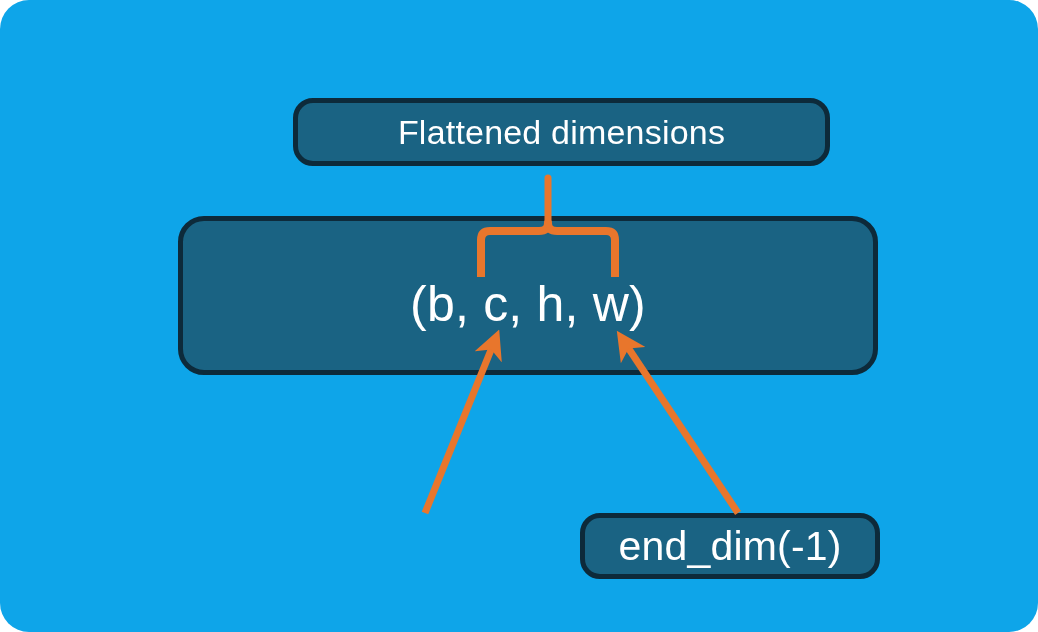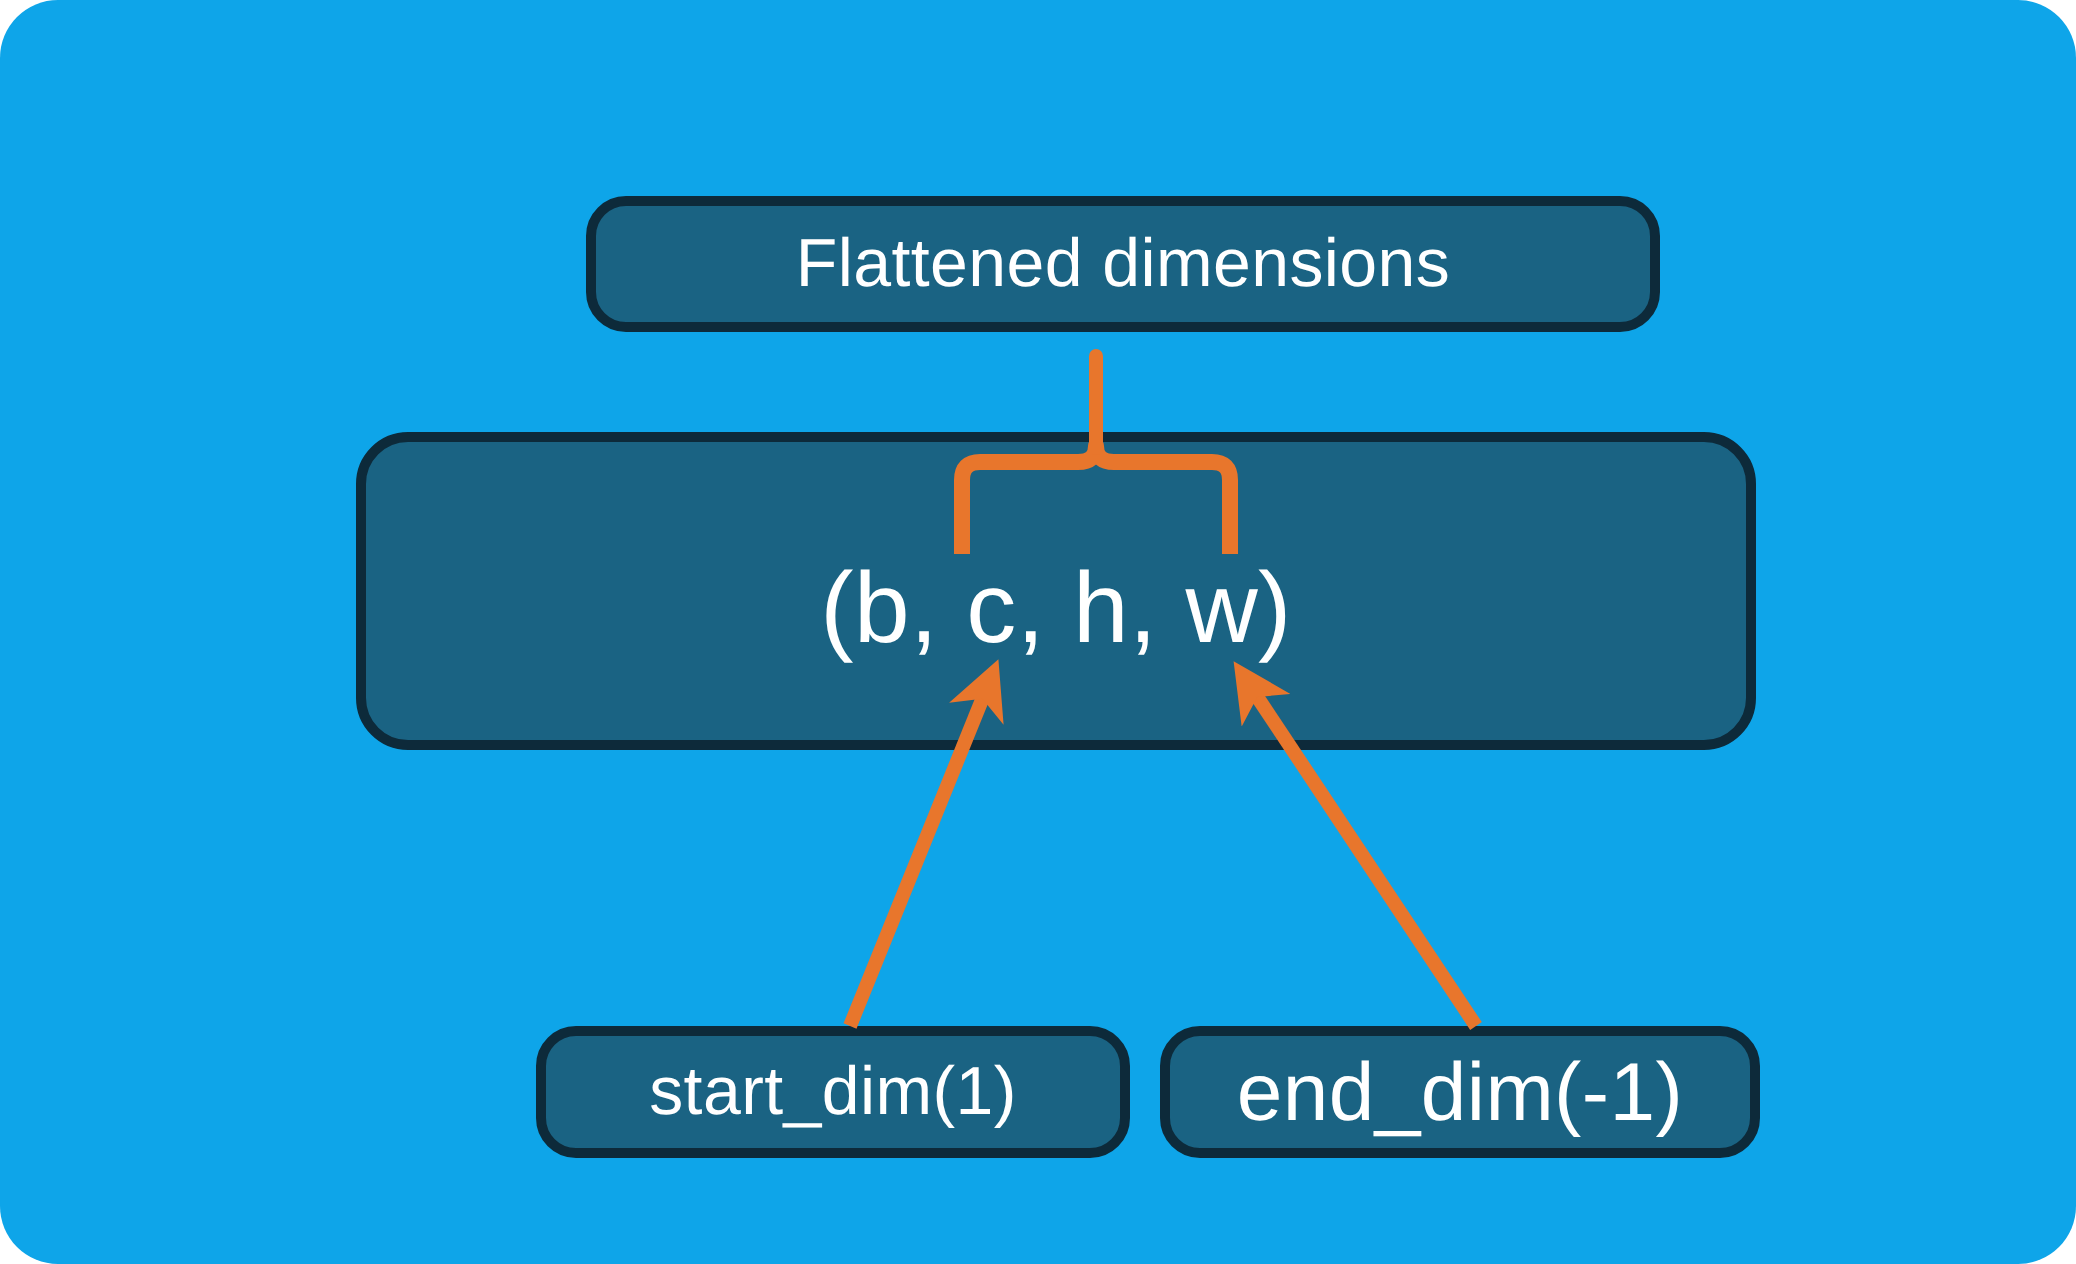--- a/index.html
+++ b/index.html
@@ -82,23 +82,20 @@
 <div id="canvas">
 
   <div class="node" id="node-flattened">
     <span>Flattened dimensions</span>
   </div>
 
   <div class="node" id="node-shape">
     <span class="shape-label">(b, c, h, w)</span>
   </div>
 
-  <div class="node" id="node-start-dim">
-    <span>start_dim(1)</span>
-  </div>
 
   <div class="node" id="node-end-dim">
     <span>end_dim(-1)</span>
   </div>
 
   <svg class="overlay" viewBox="0 0 1038 632">
     <defs>
       <marker id="arrowhead" markerWidth="4.2" markerHeight="4.2" refX="2.6" refY="2.1" orient="auto" markerUnits="strokeWidth">
         <path d="M 0 0 L 4.2 2.1 L 0 4.2 L 1.15 2.1 Z" fill="#e8762c"></path>
       </marker>

